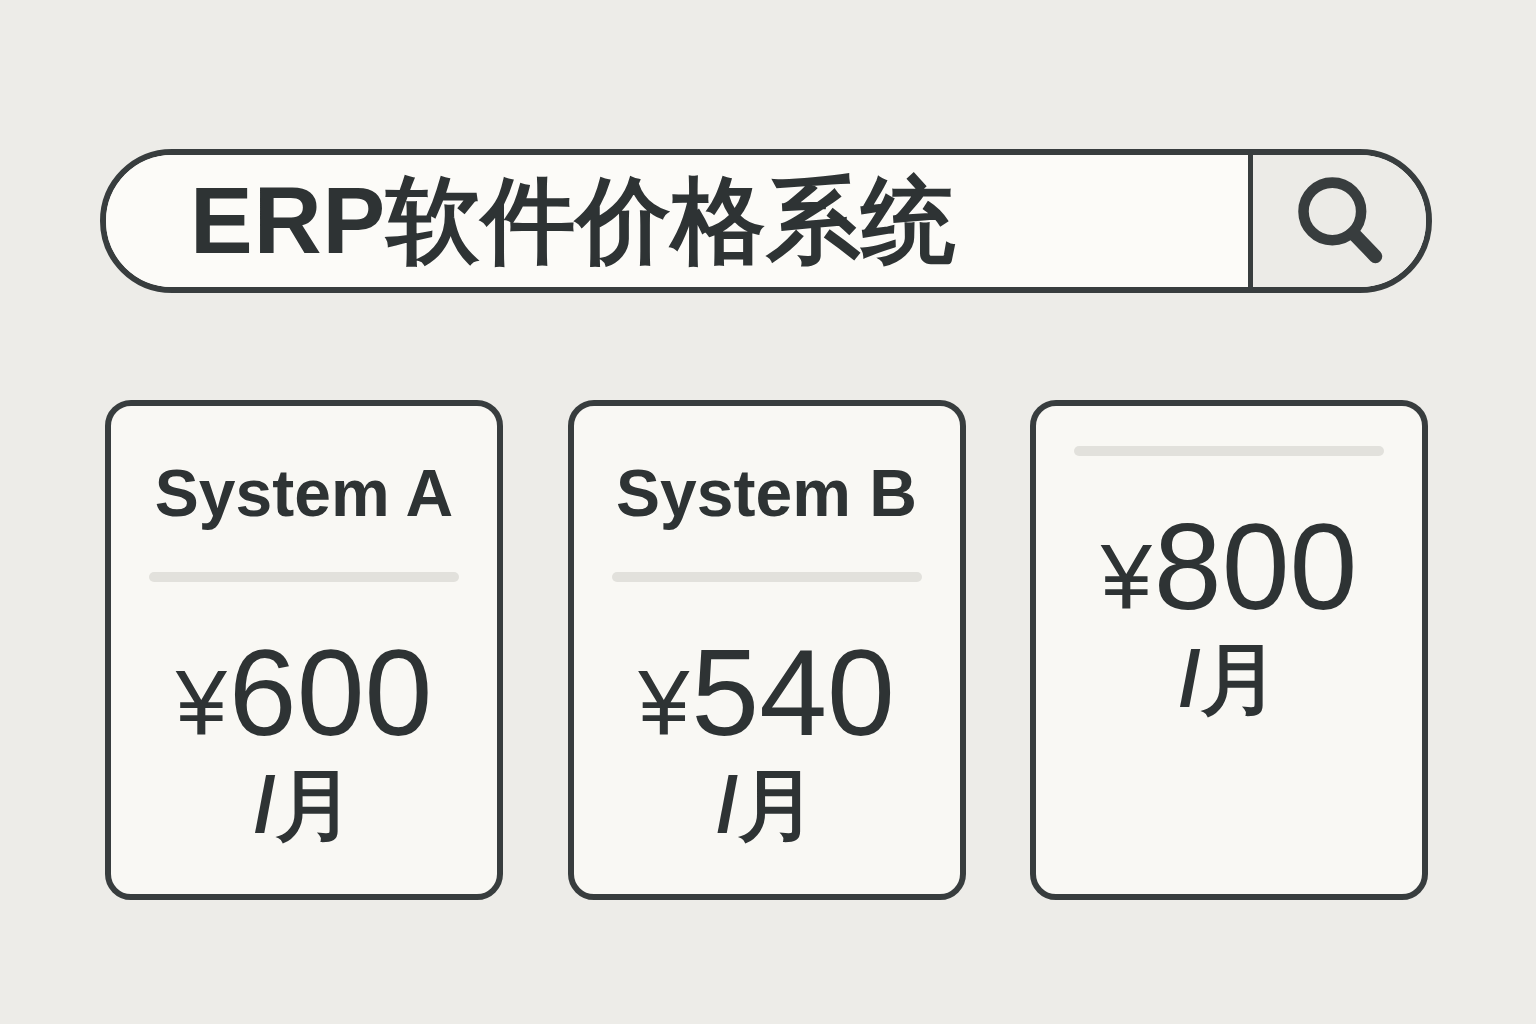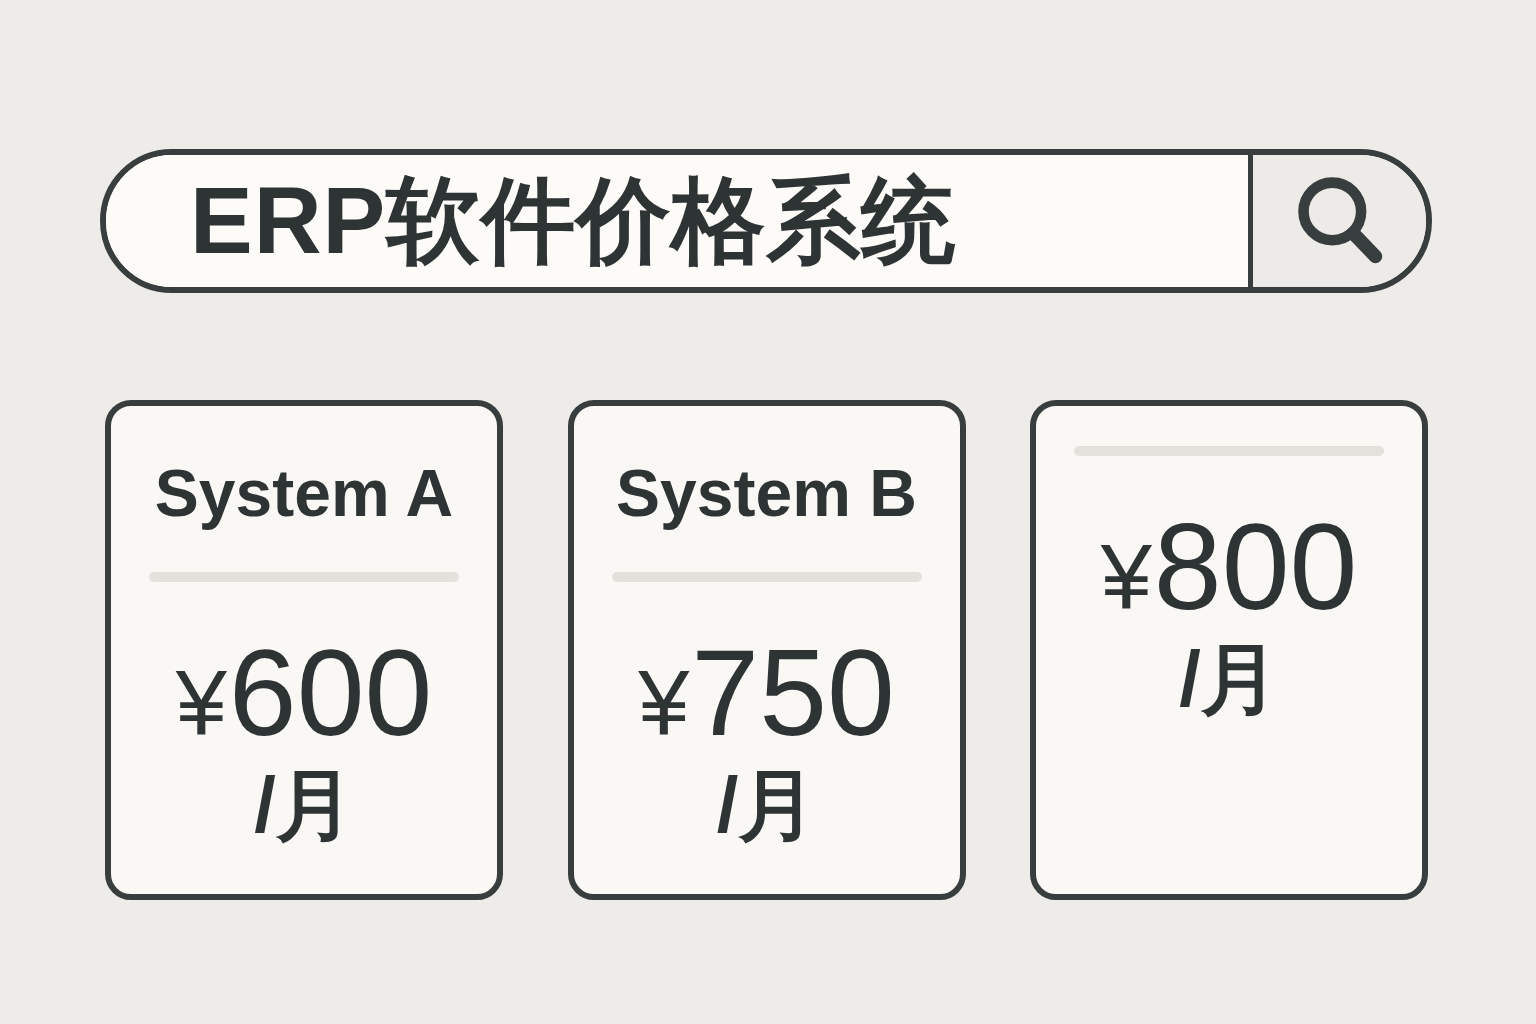--- a/index.html
+++ b/index.html
@@ -116,21 +116,21 @@
     <div class="card-price">
       <span class="currency">¥</span><span class="amount">600</span>
     </div>
     <div class="card-period">/月</div>
   </div>
 
   <div class="card">
     <div class="card-title">System B</div>
     <div class="card-divider"></div>
     <div class="card-price">
-      <span class="currency">¥</span><span class="amount">750</span>
+      <span class="currency">¥</span><span class="amount">540</span>
     </div>
     <div class="card-period">/月</div>
   </div>
 
   <div class="card">
     <div class="card-divider"></div>
     <div class="card-price">
       <span class="currency">¥</span><span class="amount">800</span>
     </div>
     <div class="card-period">/月</div>

